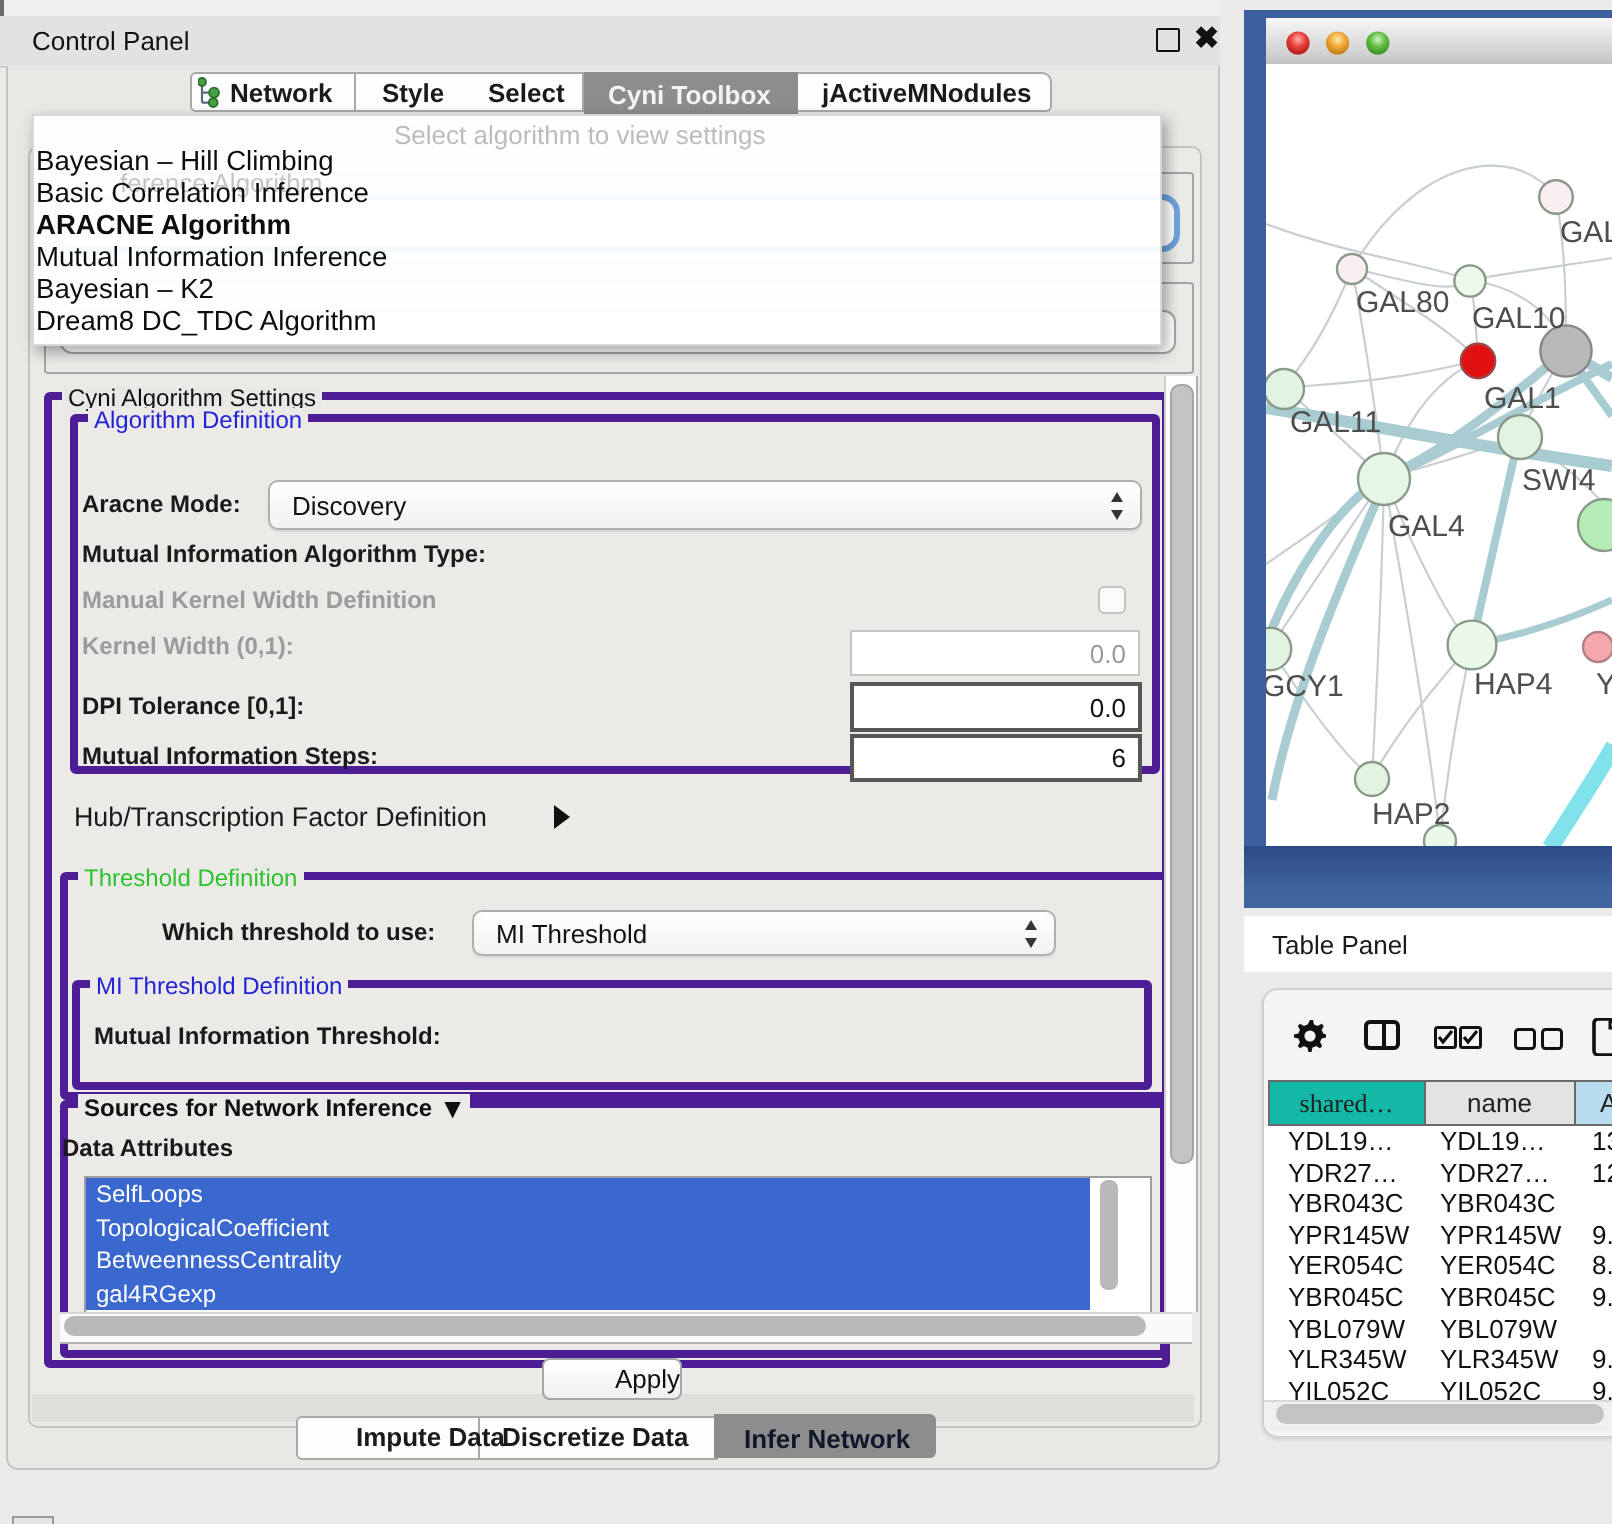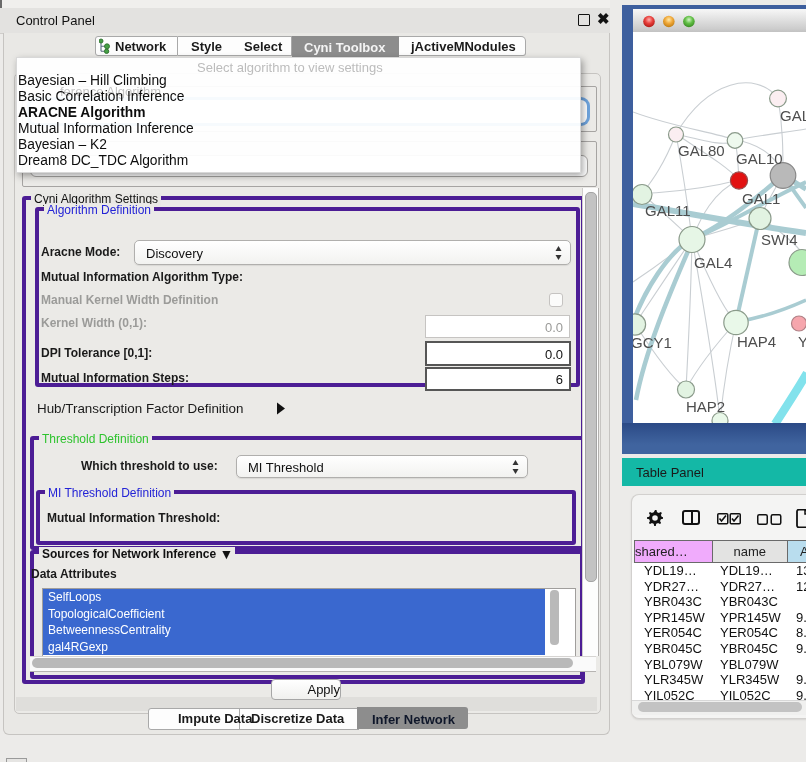--- a/index.html
+++ b/index.html
@@ -233,21 +233,21 @@
     <text x="128" y="213">SWI4</text>
     <text x="61" y="236">GAL4</text>
     <text x="-2" y="316">GCY1</text>
     <text x="104" y="315">HAP4</text>
     <text x="165" y="315">Y</text>
     <text x="53" y="380">HAP2</text>
   </g>
 </svg>
 </div>
 
-<div class="abs" style="left:622px;top:458px;width:184px;height:28px;background:#14b8a6;">
+<div class="abs" style="left:622px;top:458px;width:184px;height:28px;background:#ffffff;">
   <div class="abs" style="left:14px;top:7px;font-size:13px;color:#1a1a1a;">Table Panel</div>
 </div>
 <div class="abs" style="left:631px;top:494px;width:175px;height:223px;background:#f4f4f3;border:1px solid #d2d0ce;border-right:none;border-radius:8px 0 0 8px;box-shadow:0 1px 2px rgba(0,0,0,0.1);overflow:hidden;">
 
   <svg class="abs" style="left:15px;top:15px;" width="16" height="16" viewBox="0 0 16 16">
     <path fill="#111" d="M8,0 L9.5,0 L10,2.2 A6,6 0 0 1 11.8,3 L13.8,1.9 L14.9,3 L13.8,5 A6,6 0 0 1 14.6,6.8 L16,7.2 L16,8.8 L13.8,9.3 A6,6 0 0 1 13,11 L14.1,13 L13,14.1 L11,13 A6,6 0 0 1 9.2,13.8 L8.8,16 L7.2,16 L6.7,13.8 A6,6 0 0 1 5,13 L3,14.1 L1.9,13 L3,11 A6,6 0 0 1 2.2,9.2 L0,8.8 L0,7.2 L2.2,6.7 A6,6 0 0 1 3,5 L1.9,3 L3,1.9 L5,3 A6,6 0 0 1 6.8,2.2 Z M8,5.2 A2.8,2.8 0 1 0 8,10.8 A2.8,2.8 0 1 0 8,5.2 Z"></path>
   </svg>
   <div class="abs" style="left:50px;top:15px;width:14px;height:11px;border:2.5px solid #111;border-radius:3px;"></div>
   <div class="abs" style="left:58.5px;top:16px;width:2.5px;height:13px;background:#111;"></div>
   <svg class="abs" style="left:85px;top:18px;" width="25" height="12" viewBox="0 0 25 12">
@@ -258,21 +258,21 @@
   </svg>
   <svg class="abs" style="left:125px;top:19px;" width="25" height="11" viewBox="0 0 25 11">
     <rect x="0.75" y="0.75" width="9.5" height="9.5" rx="1.5" fill="none" stroke="#111" stroke-width="1.5"></rect>
     <rect x="14.25" y="0.75" width="9.5" height="9.5" rx="1.5" fill="none" stroke="#111" stroke-width="1.5"></rect>
   </svg>
   <svg class="abs" style="left:164px;top:14px;" width="14" height="19" viewBox="0 0 14 19">
     <path d="M1,2.5 a2,2 0 0 1 2,-2 L9,0.5 L13.5,5 L13.5,16.5 a2,2 0 0 1 -2,2 L3,18.5 a2,2 0 0 1 -2,-2 Z" fill="none" stroke="#111" stroke-width="1.8"></path>
     <path d="M9,0.5 L9,5 L13.5,5" fill="none" stroke="#111" stroke-width="1.5"></path>
   </svg>
 
-  <div class="abs" style="left:2px;top:45px;width:78.5px;height:23px;background:#f0abfc;border:1px solid #6a6a6a;box-sizing:border-box;font-size:13px;color:#222;line-height:22px;">shared…</div>
+  <div class="abs" style="left:2px;top:45px;width:78.5px;height:23px;background:#14b8a6;border:1px solid #6a6a6a;box-sizing:border-box;text-align:center;font-size:13px;color:#222;line-height:22px;font-family:Liberation Serif, serif;">shared…</div>
   <div class="abs" style="left:80.5px;top:45px;width:75.5px;height:23px;background:#e3e3e2;border:1px solid #6a6a6a;border-left:none;box-sizing:border-box;text-align:center;font-size:13px;color:#222;line-height:22px;">name</div>
   <div class="abs" style="left:156px;top:45px;width:22px;height:23px;background:#b9ddee;border:1px solid #6a6a6a;border-left:none;box-sizing:border-box;font-size:13px;color:#222;line-height:22px;padding-left:12px;">A</div>
 
   <div class="abs" style="left:0;top:68px;width:175px;height:137px;background:#fff;font-size:13px;color:#111;padding-top:3px;box-sizing:border-box;">
     <div class="abs" style="left:12px;top:0;line-height:15.6px;">YDL19…<br>YDR27…<br>YBR043C<br>YPR145W<br>YER054C<br>YBR045C<br>YBL079W<br>YLR345W<br>YIL052C</div>
     <div class="abs" style="left:88px;top:0;line-height:15.6px;">YDL19…<br>YDR27…<br>YBR043C<br>YPR145W<br>YER054C<br>YBR045C<br>YBL079W<br>YLR345W<br>YIL052C</div>
     <div class="abs" style="left:164px;top:0;line-height:15.6px;">13<br>12<br>&nbsp;<br>9.<br>8.<br>9.<br>&nbsp;<br>9.<br>9.</div>
   </div>
 
   <div class="abs" style="left:0;top:205px;width:175px;height:14px;background:#f0f0ef;border-top:1px solid #d8d8d8;"></div>

